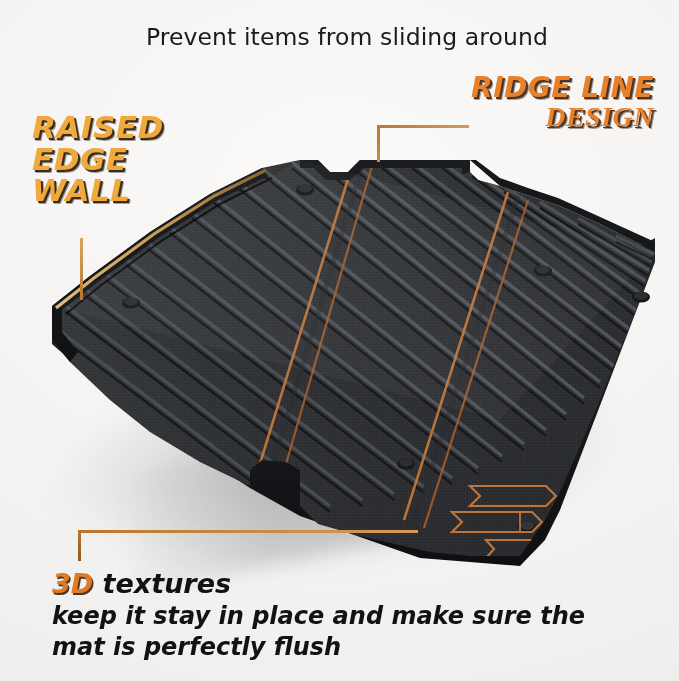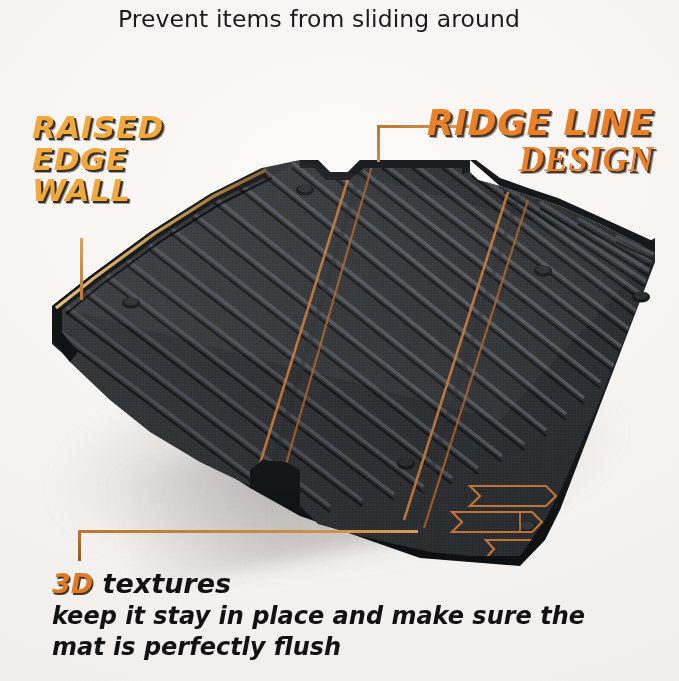--- a/index.html
+++ b/index.html
@@ -26,36 +26,36 @@
     filter:blur(9px);
     transform:rotate(-12deg);
   }
 
   
   .mat-wrap{position:absolute;left:0;top:0;width:679px;height:681px;}
   .mat-svg{position:absolute;left:0;top:0;}
 
   
   .top-copy{
-    position:absolute;left:0;top:4px;width:638px;text-align:center;
+    position:absolute;left:0;top:22px;width:638px;text-align:center;
     font-size:23.5px;line-height:1.28;color:#1b1b1b;letter-spacing:.1px;
     font-weight:400;
+    padding-left:28px;
   }
   .top-copy .l2{display:block;}
 
   .hdr{
     position:absolute;
     font-weight:700;font-style:italic;
     letter-spacing:.5px;line-height:1.02;
   }
   .hdr-ridge{
     left:404px;top:74px;width:250px;text-align:right;
-    font-size:35px;color:#E9812B;
+    font-size:28px;color:#E9812B;
     text-shadow:2px 2px 0 #4a3526, 3px 3px 0 rgba(60,40,25,.45);
-    margin-top:32px;
   }
   .hdr-ridge .l2{display:block;font-family:Liberation Serif, serif;}
 
   .hdr-raised{
     left:32px;top:112px;width:190px;text-align:left;
     font-size:31px;color:#F0A93C;
     text-shadow:2px 2px 0 #3b2d1e, 3px 3px 0 rgba(50,38,24,.42);
   }
   .hdr-raised span{display:block;}
 

